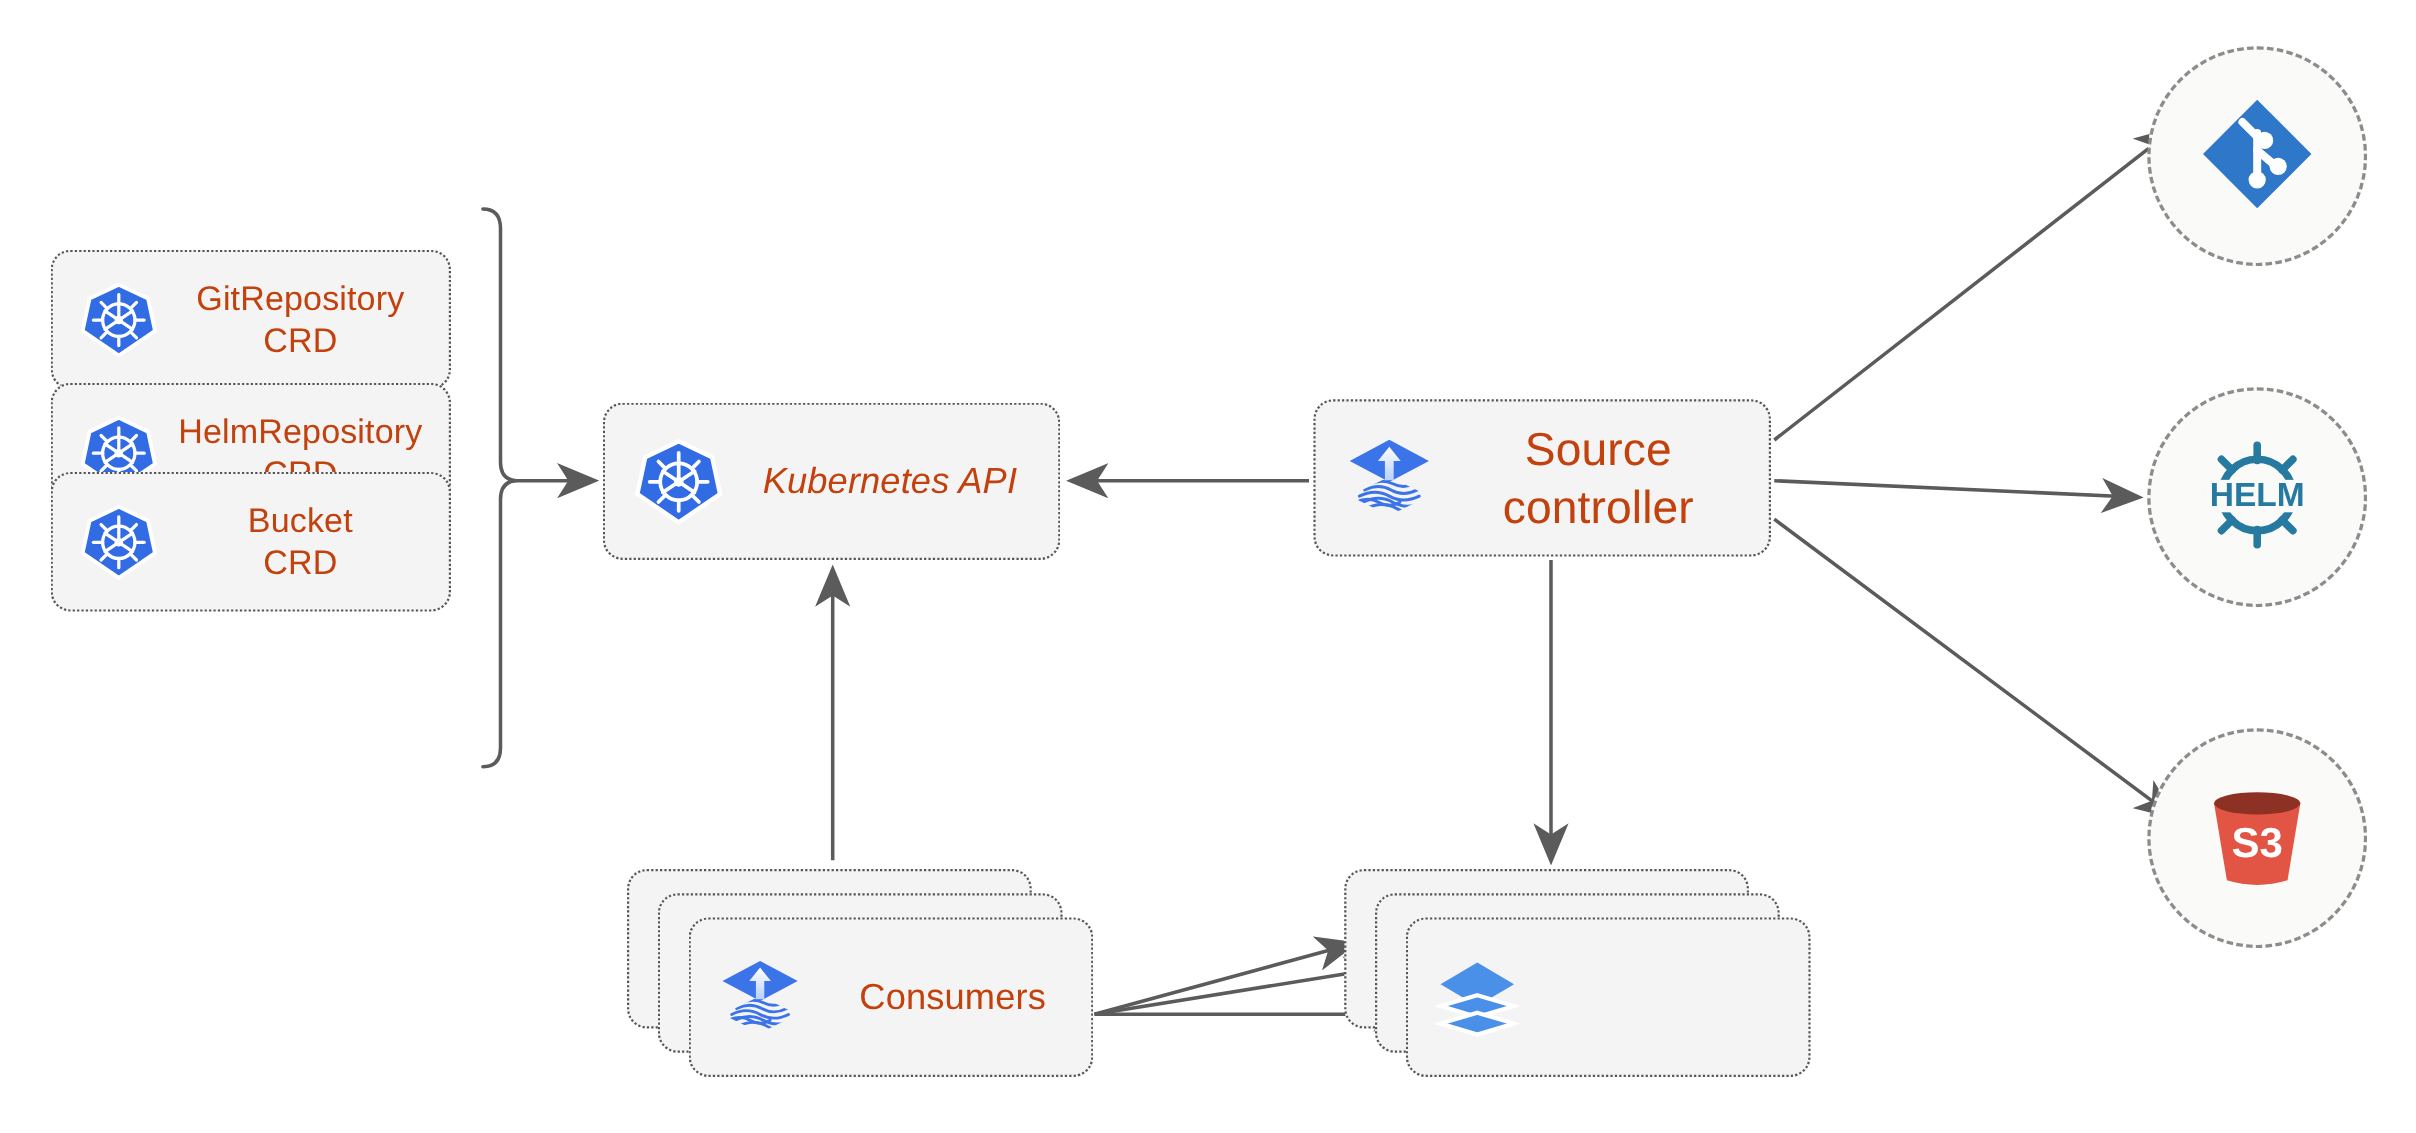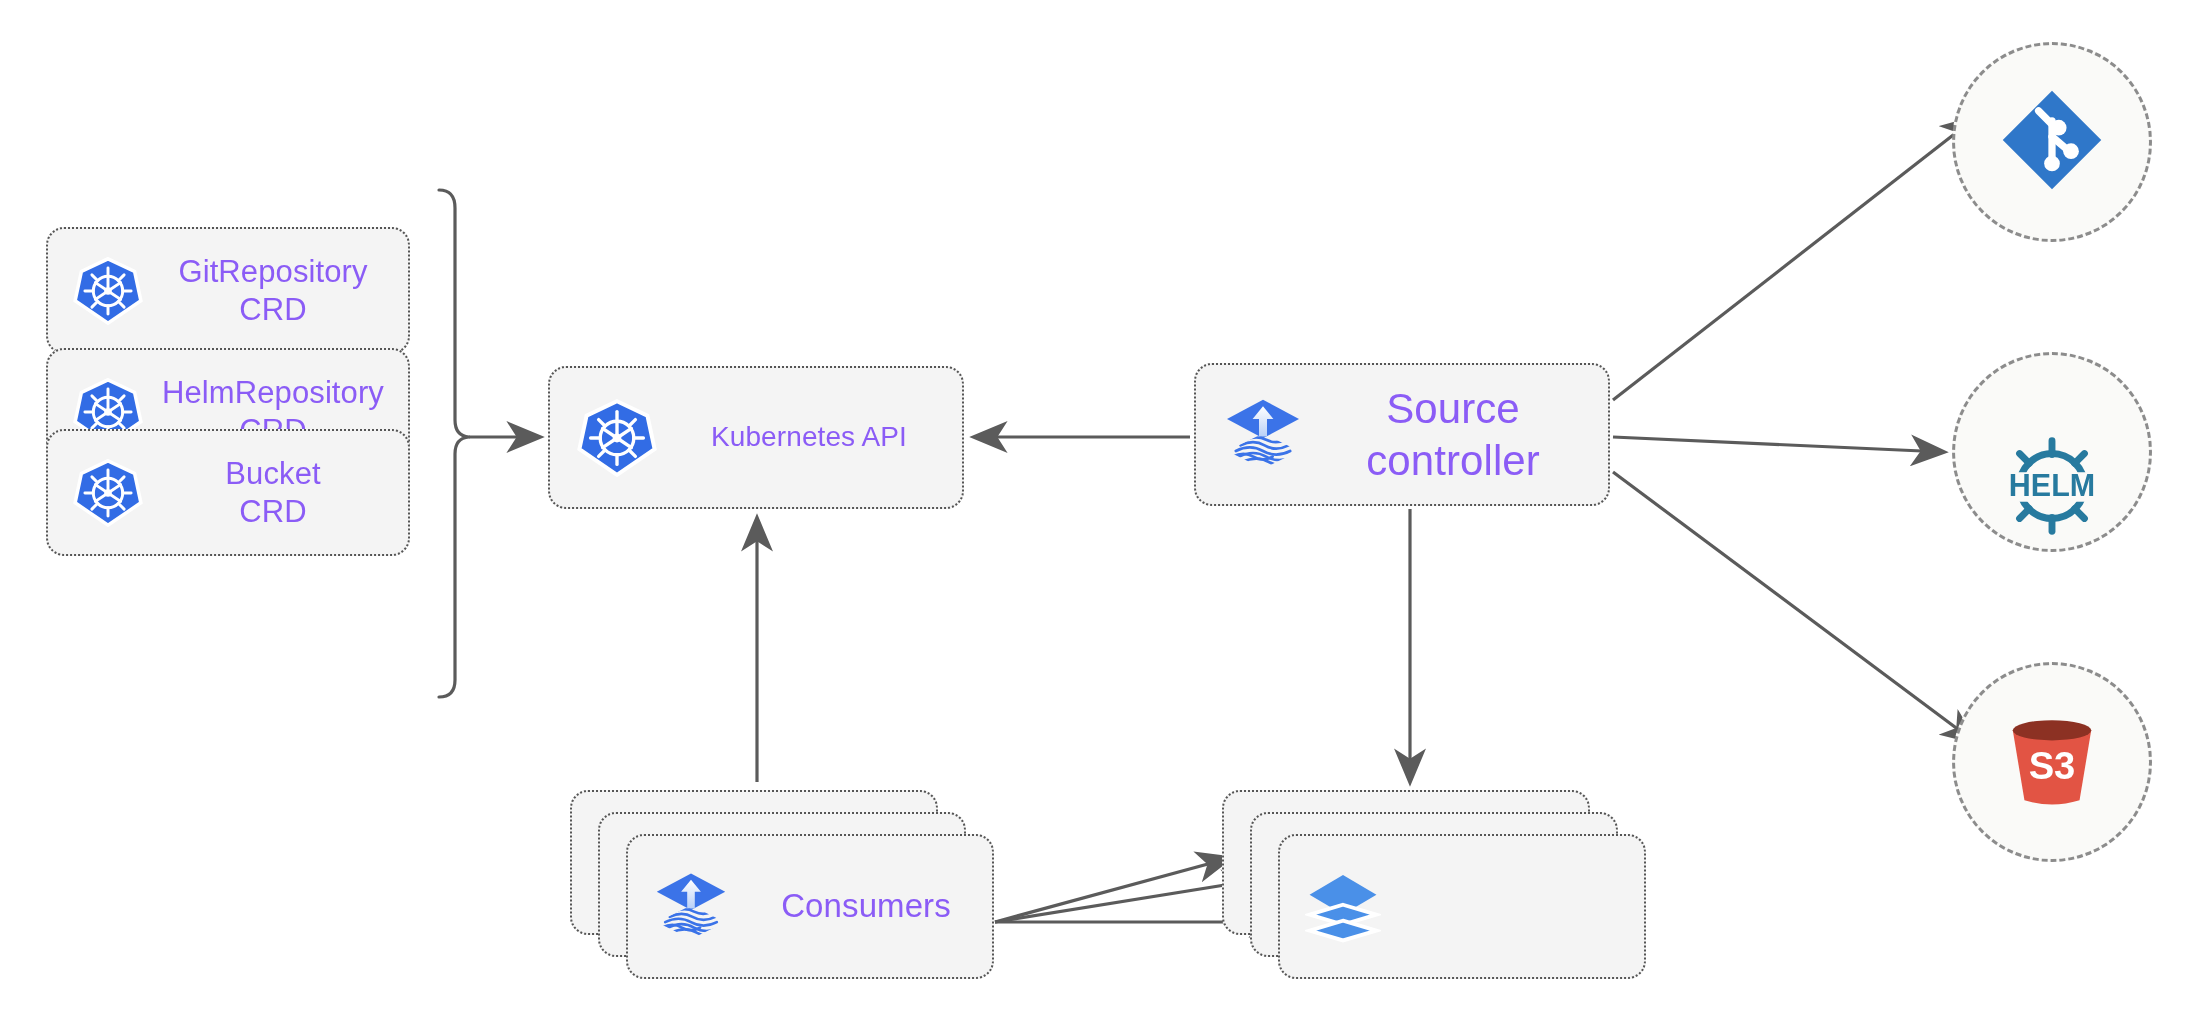--- a/index.html
+++ b/index.html
@@ -32,21 +32,21 @@
     position: absolute;
     box-sizing: border-box;
     background: #f4f4f4;
     border: 2px dotted #555555;
     border-radius: 18px;
     display: flex;
     align-items: center;
     justify-content: flex-start;
   }
   .card-label {
-    color: #8b5cf6;
+    color: #c2410c;
     font-size: 31px;
     line-height: 1.22;
     text-align: center;
     white-space: pre-line;
     letter-spacing: 0.1px;
   }
 
   
   .crd-card {
     width: 364px;
@@ -77,23 +77,24 @@
     padding-left: 26px;
   }
   #node-k8s-api .icon-wrap {
     width: 82px;
     height: 82px;
     flex: 0 0 82px;
     display: flex; align-items: center; justify-content: center;
   }
   #node-k8s-api .card-label {
     flex: 1 1 auto;
-    font-size: 28px;
+    font-size: 33px;
     margin-left: 12px;
     margin-right: 14px;
+    font-style: italic;
   }
 
   #node-source-controller {
     left: 1194px;
     top: 363px;
     width: 416px;
     height: 143px;
     padding-left: 26px;
   }
   #node-source-controller .icon-wrap {
@@ -154,21 +155,21 @@
     width: 200px;
     height: 200px;
     border-radius: 50%;
     background: #fafaf8;
     border: 3px dashed #8c8c8c;
     display: flex;
     align-items: center;
     justify-content: center;
   }
   #circle-git   { left: 1952px; top: 42px;  }
-  #circle-helm  { left: 1952px; top: 352px; align-items: flex-end; }
+  #circle-helm  { left: 1952px; top: 352px; }
   #circle-s3    { left: 1952px; top: 662px; align-items: center; }
 </style>
 </head>
 <body>
 
 <div id="canvas">
 
   <svg id="edges" viewBox="0 0 2196 1030" xmlns="http://www.w3.org/2000/svg">
     <defs>
       <marker id="arrow" viewBox="0 0 12 10" refX="10.5" refY="5" markerWidth="12" markerHeight="10" orient="auto-start-reverse">

